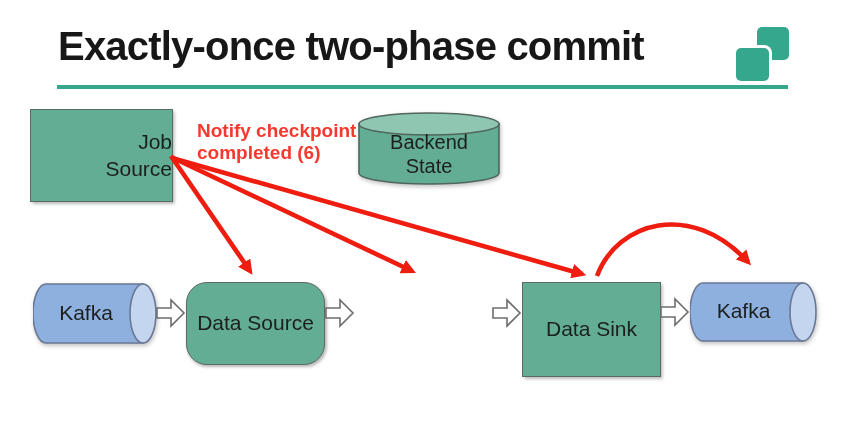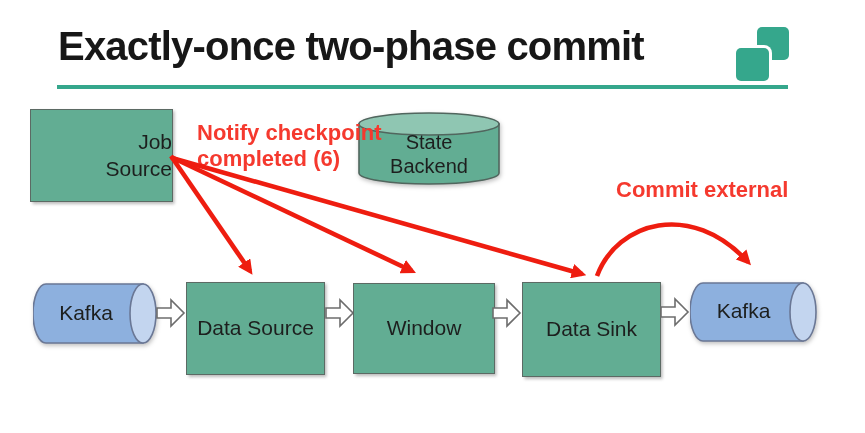--- a/index.html
+++ b/index.html
@@ -26,21 +26,21 @@
   
   .gbox {
     position:absolute; display:flex; flex-direction:column;
     align-items:center; justify-content:center;
     background:var(--node-green); border:1.5px solid #5c6a64;
     box-shadow:1.5px 2px 3px rgba(0,0,0,.28);
     color:#1d1f1e; font-size:21px; font-weight:500; line-height:1.25;
     text-align:center; box-sizing:border-box;
   }
   .jm  { left:30px;  top:109px; width:143px; height:93px;align-items:flex-end; }
-  .ds  { left:186px; top:282px; width:139px; height:93px; }
+  .ds  { left:186px; top:282px; width:139px; height:83px;border-radius:21px; }
   .win { left:353px; top:283px; width:142px; height:91px; }
   .dsk { left:522px; top:282px; width:139px; height:95px;text-align:center; }
 
   
   .cyl { position:absolute; }
   .cyl svg { position:absolute; left:0; top:0; filter:drop-shadow(1px 2px 2px rgba(0,0,0,.25)); }
   .cyl .cyl-label {
     position:absolute; left:0; right:0; text-align:center;
     color:#1d1f1e; font-size:20px; font-weight:500; line-height:1.22;
   }
@@ -60,21 +60,21 @@
   .block-arrow { position:absolute; width:30px; height:30px; }
   .block-arrow-shape { fill:#ffffff; stroke:#6d6d6d; stroke-width:1.6; stroke-linejoin:miter; }
   .ba1 { left:156px; top:298px; }
   .ba2 { left:325px; top:298px; }
   .ba3 { left:492px; top:298px; }
   .ba4 { left:660px; top:297px; }
 
   
   .annotation {
     position:absolute; color:var(--annotation-red);
-    font-size:22px; font-weight:600; line-height:1.17;
+    font-size:19px; font-weight:600; line-height:1.17;
   }
   .notify { left:197px; top:120px; }
   .commit { left:616px; top:177px; }
 
   .arrow-layer { position:absolute; left:0; top:0; pointer-events:none; z-index:5; }
   .red-arrow { stroke:var(--arrow-red); stroke-width:4.6; fill:none; }
   .red-arrow-head { fill:var(--arrow-red); }
 </style>
 </head>
 <body>
@@ -92,22 +92,22 @@
     <span>Job</span>
     <span>Source</span>
   </div>
 
   <div class="cyl sb">
     <svg width="142" height="74" viewBox="0 0 142 74">
       <path class="cyl-v-body" d="M1,12 V61 A70,11 0 0 0 141,61 V12 Z"></path>
       <ellipse class="cyl-v-top" cx="71" cy="12" rx="70" ry="11"></ellipse>
     </svg>
     <div class="cyl-label">
+      <div>Backend</div>
       <div>State</div>
-      <div>Backend</div>
     </div>
   </div>
 
   <div class="cyl kafka-in">
     <svg width="124" height="61" viewBox="0 0 124 61">
       <path class="cyl-h-body" d="M13,1 L110,1 L110,60 L13,60 A13,29.5 0 0 1 13,1 Z"></path>
       <ellipse class="cyl-h-face" cx="110" cy="30.5" rx="13" ry="29.5"></ellipse>
     </svg>
     <div class="cyl-label">Kafka</div>
   </div>
@@ -117,23 +117,20 @@
   </svg>
 
   <div class="gbox ds">
     <span>Data Source</span>
   </div>
 
   <svg class="block-arrow ba2" viewBox="0 0 30 30">
     <polygon class="block-arrow-shape" points="1,10 15,10 15,2 28,15 15,28 15,20 1,20"></polygon>
   </svg>
 
-  <div class="gbox win">
-    <span>Window</span>
-  </div>
 
   <svg class="block-arrow ba3" viewBox="0 0 30 30">
     <polygon class="block-arrow-shape" points="1,10 15,10 15,2 28,15 15,28 15,20 1,20"></polygon>
   </svg>
 
   <div class="gbox dsk">
     <span>Data Sink</span>
   </div>
 
   <svg class="block-arrow ba4" viewBox="0 0 30 30">
@@ -146,21 +143,20 @@
       <ellipse class="cyl-h-face" cx="113" cy="30" rx="13" ry="29"></ellipse>
     </svg>
     <div class="cyl-label">Kafka</div>
   </div>
 
   <div class="annotation notify">
     <div>Notify checkpoint</div>
     <div>completed (6)</div>
   </div>
   <div class="annotation commit">
-    <div>Commit external</div>
   </div>
 
   <svg class="arrow-layer" width="865" height="433" viewBox="0 0 865 433">
     <defs>
       <marker id="ah" viewBox="0 0 10 10" markerWidth="3.2" markerHeight="3.2" refX="7" refY="5" orient="auto">
         <path class="red-arrow-head" d="M0,0 L10,5 L0,10 Z"></path>
       </marker>
     </defs>
     <path class="red-arrow" d="M171,156 L250,271" marker-end="url(#ah)"></path>
     <path class="red-arrow" d="M171,157 L412,271" marker-end="url(#ah)"></path>

